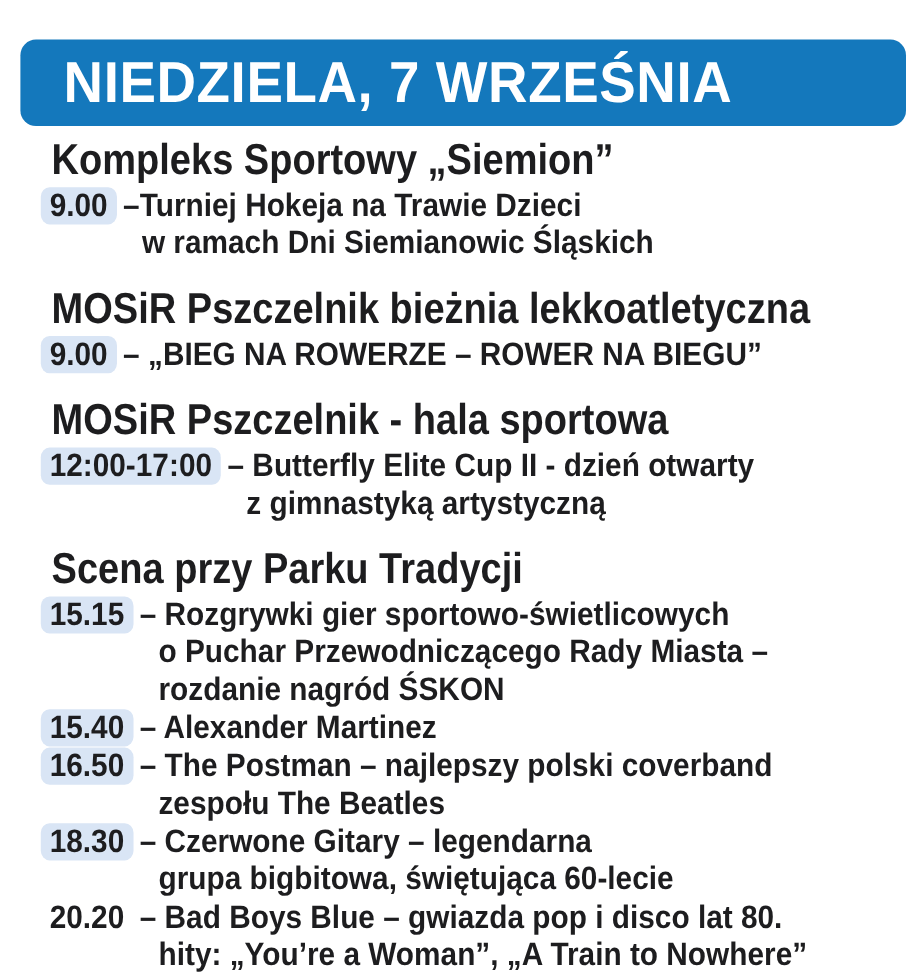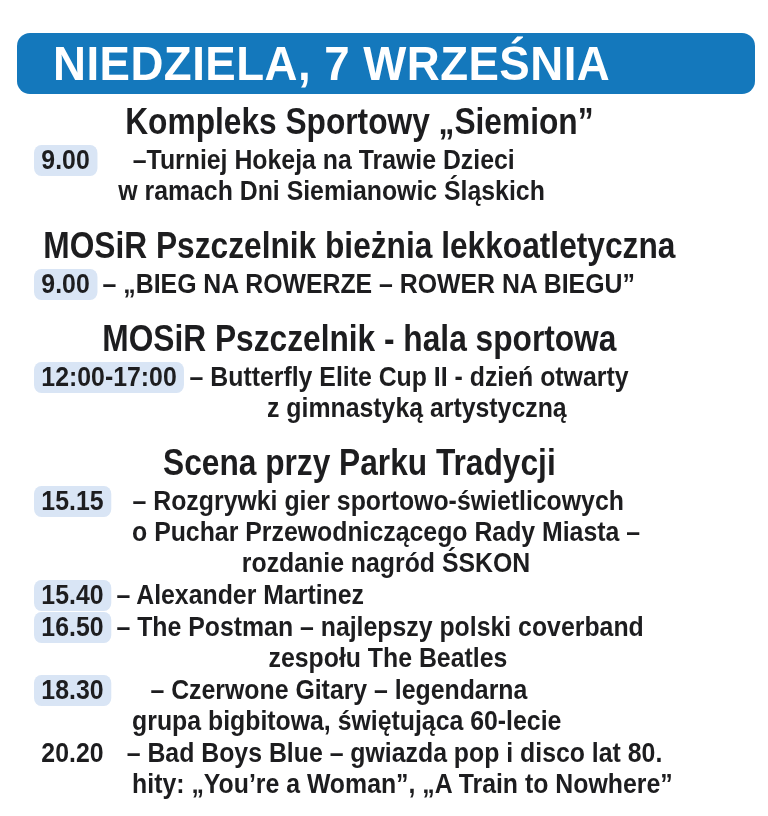--- a/index.html
+++ b/index.html
@@ -9,40 +9,39 @@
   }
   *{margin:0;padding:0;box-sizing:border-box;}
   html,body{width:768px;height:816px;overflow:hidden;}
   body{
     background:#ffffff;
     font-family:"Liberation Sans","DejaVu Sans",sans-serif;
     color:var(--ink);
   }
   .date-banner{
     margin:33px 13px 0 17px;
-    height:61px;
+    height:72px;
     background:var(--blue);
     border-radius:13px;
     display:flex;
     align-items:center;
     padding-left:36px;
     overflow:hidden;
   }
   .date-banner .title{
     color:#ffffff;
     font-size:48px;
     font-weight:700;
     letter-spacing:.5px;
     white-space:nowrap;
     transform:scaleX(.95);
     transform-origin:0 50%;
   }
   .content{
     padding:0 6px 0 34px;
-    text-align:center;
   }
   .venue-heading{
     margin:19px 0 3px 9px;
     font-size:36px;
     font-weight:700;
     line-height:40px;
     white-space:nowrap;
     transform:scaleX(.88);
     transform-origin:0 0;
   }

